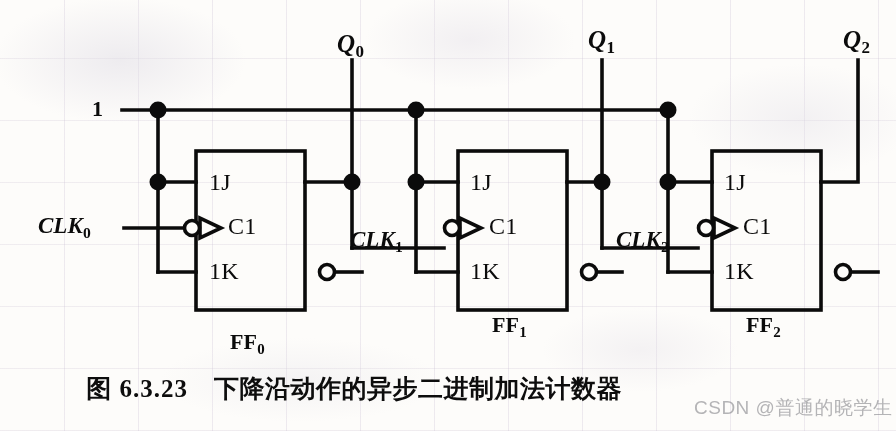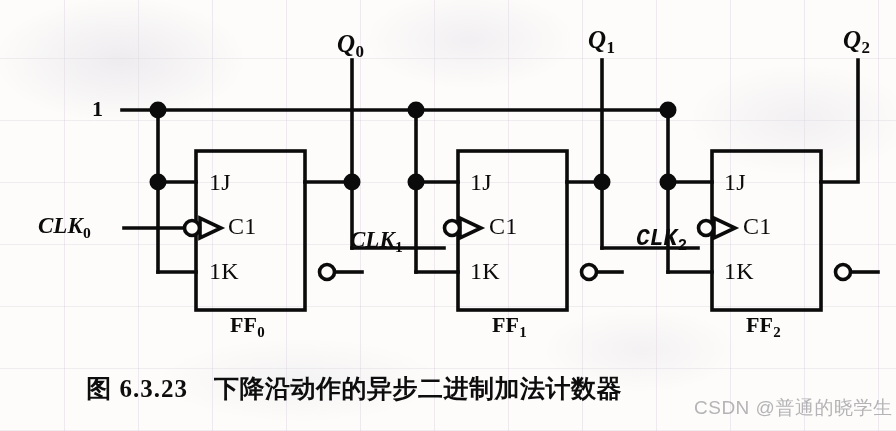--- a/index.html
+++ b/index.html
@@ -170,35 +170,35 @@
   <div class="lbl lbl-italic q-label" style="left:337px; top:31px;"><span>Q</span><span class="sub">0</span></div>
 
   <div class="lbl lbl-italic q-label" style="left:588px; top:27px;"><span>Q</span><span class="sub">1</span></div>
 
   <div class="lbl lbl-italic q-label" style="left:843px; top:27px;"><span>Q</span><span class="sub">2</span></div>
 
   <div class="lbl lbl-italic clk-label" style="left:38px; top:214px;"><span>CLK</span><span class="sub">0</span></div>
 
   <div class="lbl lbl-italic clk-label" style="left:350px; top:228px;"><span>CLK</span><span class="sub">1</span></div>
 
-  <div class="lbl lbl-italic clk-label" style="left:636px; top:228px;font-family:Liberation Mono, monospace;"><span>CLK</span><span class="sub">2</span></div>
+  <div class="lbl lbl-italic clk-label" style="left:616px; top:228px;"><span>CLK</span><span class="sub">2</span></div>
 
   <div class="lbl pin-label" style="left:209px; top:170px;">1J</div>
   <div class="lbl pin-label" style="left:228px; top:214px;">C1</div>
   <div class="lbl pin-label" style="left:209px; top:259px;">1K</div>
 
   <div class="lbl pin-label" style="left:470px; top:170px;">1J</div>
   <div class="lbl pin-label" style="left:489px; top:214px;">C1</div>
   <div class="lbl pin-label" style="left:470px; top:259px;">1K</div>
 
   <div class="lbl pin-label" style="left:724px; top:170px;">1J</div>
   <div class="lbl pin-label" style="left:743px; top:214px;">C1</div>
   <div class="lbl pin-label" style="left:724px; top:259px;">1K</div>
 
-  <div class="lbl ff-label" style="left:230px; top:314px;"><span>FF</span><span class="sub">0</span></div>
+  <div class="lbl ff-label" style="left:230px; top:331px;"><span>FF</span><span class="sub">0</span></div>
 
   <div class="lbl ff-label" style="left:492px; top:314px;"><span>FF</span><span class="sub">1</span></div>
 
   <div class="lbl ff-label" style="left:746px; top:314px;"><span>FF</span><span class="sub">2</span></div>
 
   <div class="caption"><span class="fignum">图 6.3.23</span><span class="gap"></span><span>下降沿动作的异步二进制加法计数器</span></div>
 
   <div class="watermark">CSDN @普通的晓学生</div>
 
 </div>

